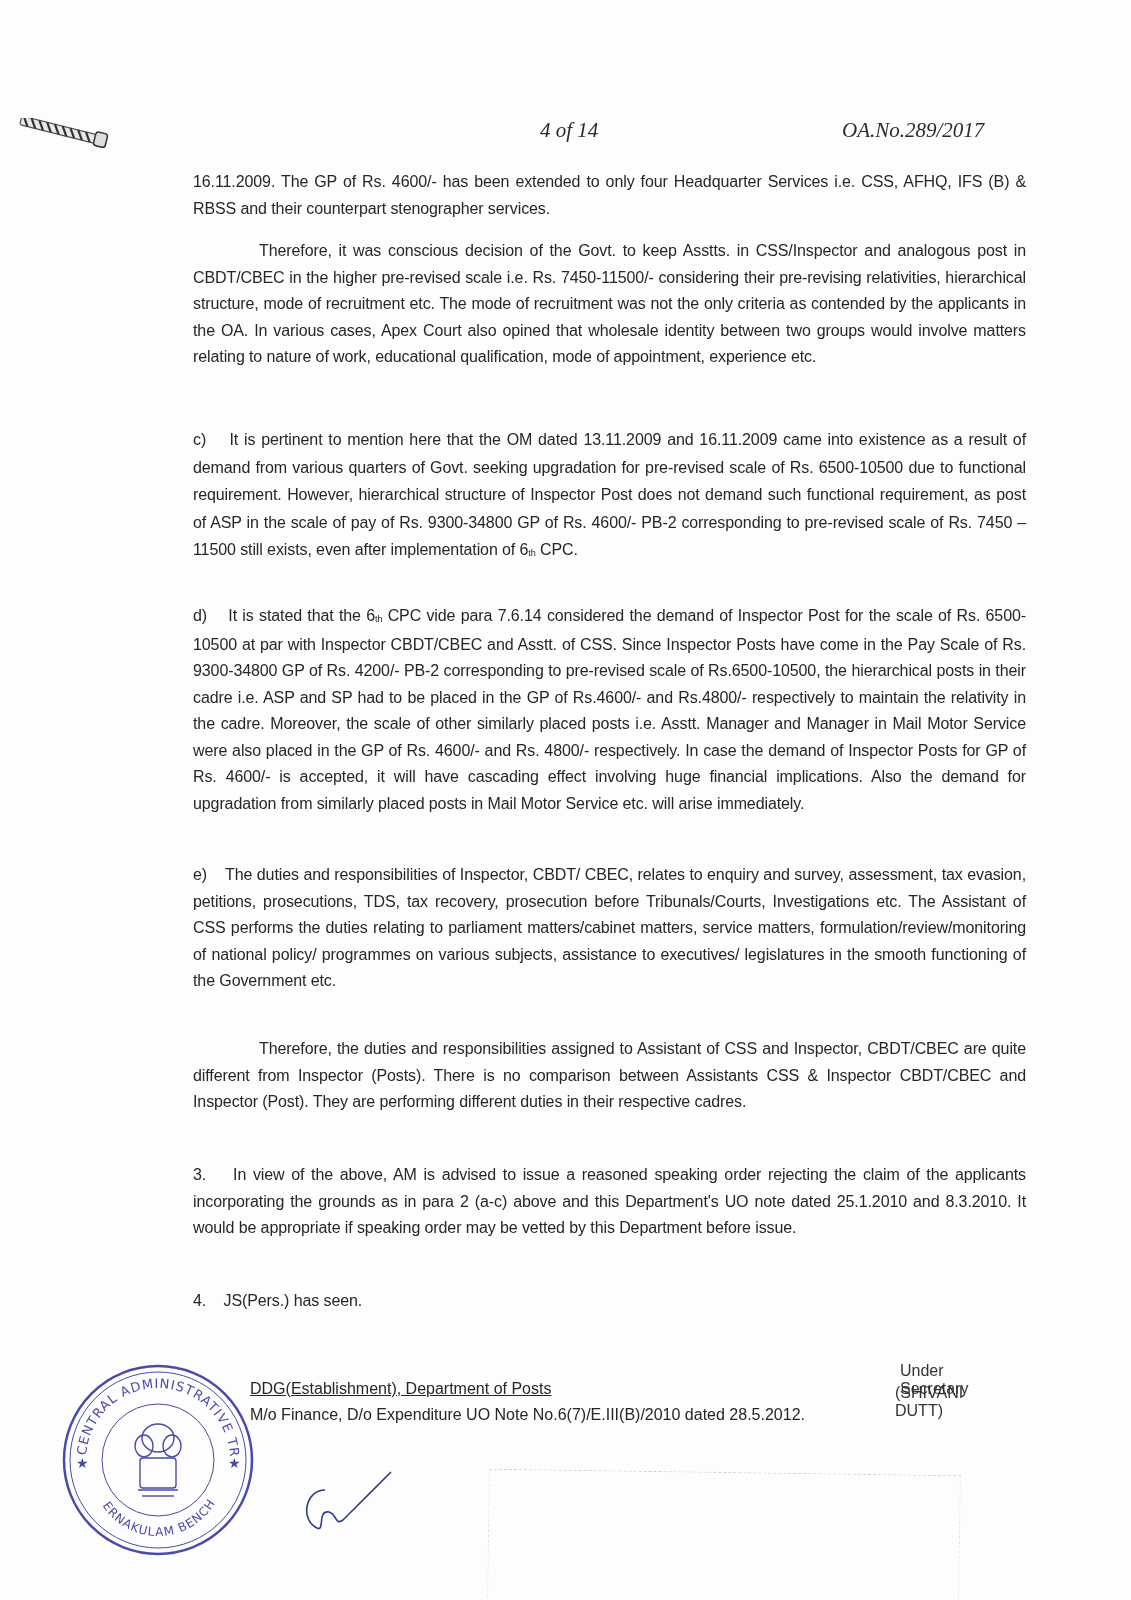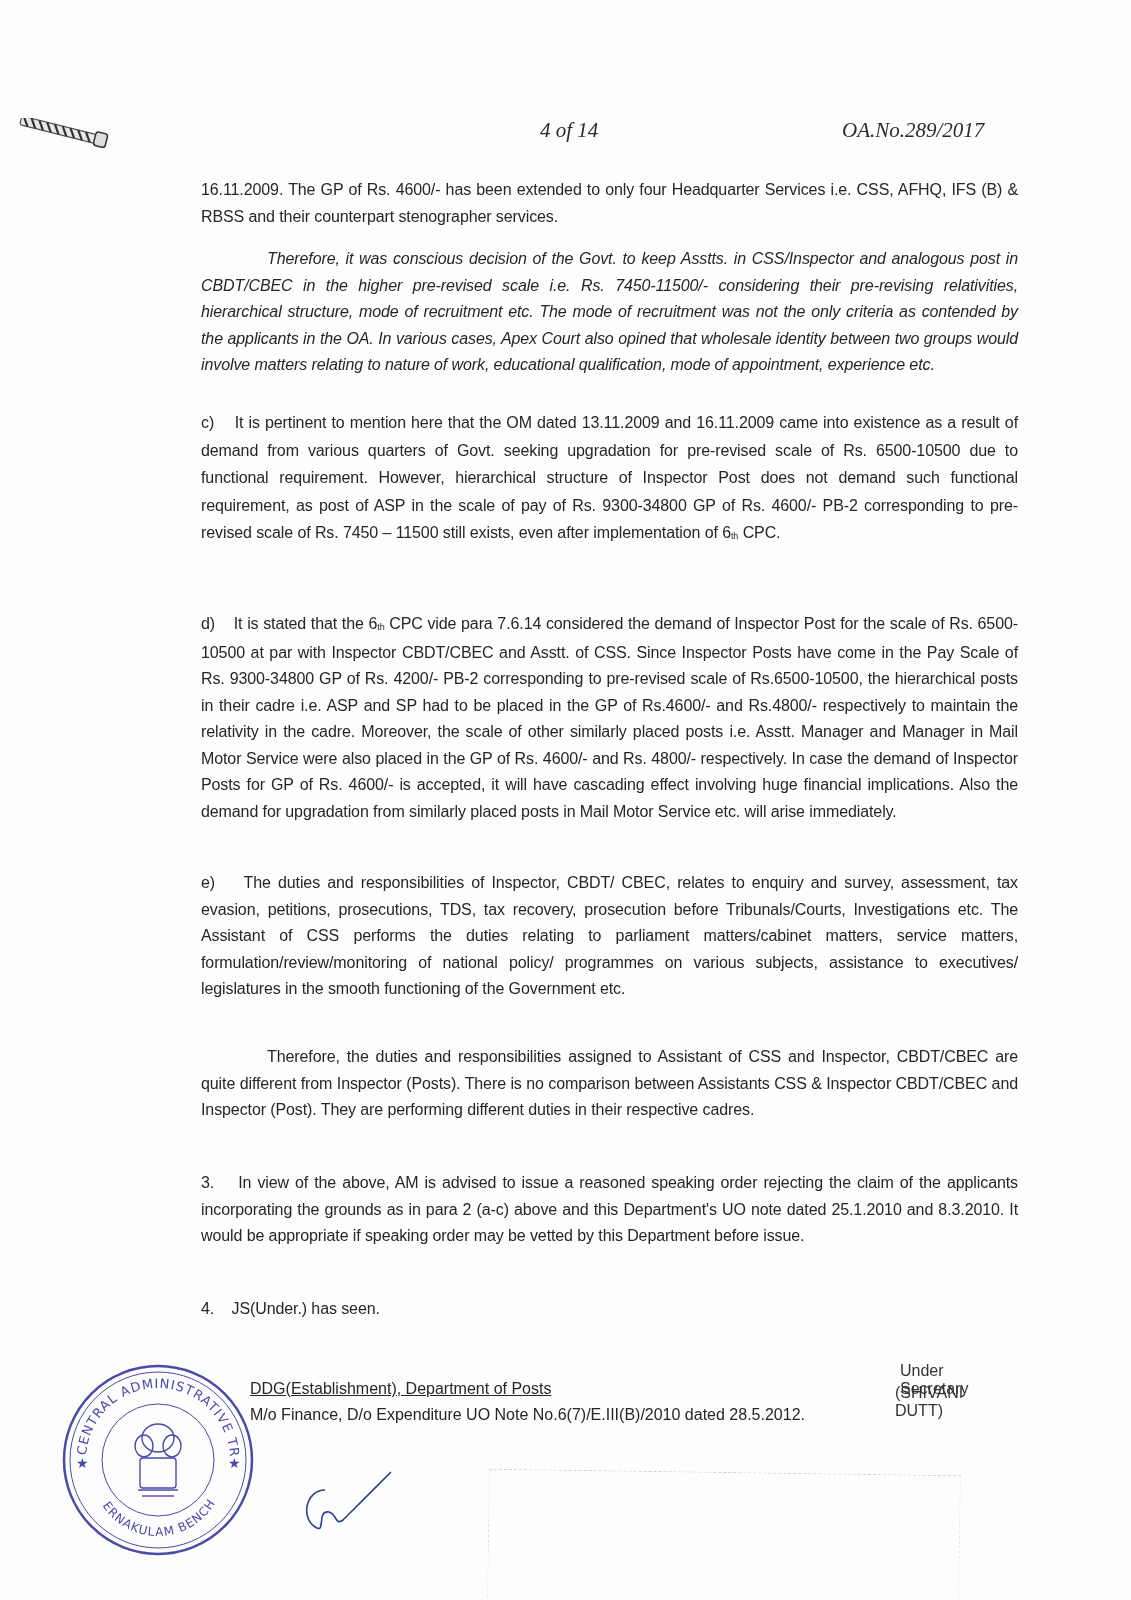--- a/index.html
+++ b/index.html
@@ -15,21 +15,21 @@
   .header-case {
     position:absolute; top:118px; left:842px;
     font-family:"Liberation Serif", serif; font-style:italic; font-size:21px; color:#2a2a2a;
   }
   .staple { position:absolute; left:14px; top:118px; }
   .body-text {
     position:absolute; left:188px; width:843px;
     font-size:16px; line-height:26.5px; color:#262626;
     text-align:justify; letter-spacing:-0.1px;
   }
-  .body-text p { margin:13px; }
+  .body-text p { margin:5px; }
   .indent { text-indent:66px; }
   .sig-name, .sig-title {
     position:absolute; font-size:16px; color:#333;
   }
   .cc { position:absolute; left:250px; font-size:16px; color:#262626; }
   .cc.u { text-decoration:underline; }
   .stamp { position:absolute; left:58px; top:1360px; }
   .signature { position:absolute; left:295px; top:1470px; }
   .faint-box {
     position:absolute; left:488px; top:1472px; width:470px; height:128px;
@@ -51,46 +51,46 @@
     </g>
   </svg>
 
   <div class="header-num">4 of 14</div>
   <div class="header-case">OA.No.289/2017</div>
 
   <div class="body-text" style="top:164px;">
     <p>16.11.2009.  The GP of Rs. 4600/- has been extended to only four  Headquarter Services i.e. CSS, AFHQ, IFS (B) &amp; RBSS and their counterpart stenographer services.</p>
   </div>
 
-  <div class="body-text" style="top:233px;font-style:italic;">
+  <div class="body-text" style="top:233px;">
     <p class="indent">Therefore, it was conscious decision of the Govt. to keep Asstts. in CSS/Inspector and analogous post in CBDT/CBEC in the higher pre-revised scale i.e. Rs. 7450-11500/- considering their pre-revising relativities, hierarchical structure, mode of recruitment etc.  The mode  of recruitment was not  the only criteria as contended by the applicants in the OA.  In various cases, Apex Court also opined that wholesale identity between two groups would involve matters relating to nature of work, educational qualification, mode of appointment, experience etc.</p>
   </div>
 
-  <div class="body-text" style="top:396px; line-height:27.5px;">
+  <div class="body-text" style="top:421px; line-height:27.5px;">
     <p><span>c)</span>&nbsp;&nbsp;&nbsp;&nbsp;<span>It is pertinent to mention here that the OM dated 13.11.2009 and 16.11.2009 came into existence as a result of demand from various quarters of Govt. seeking  upgradation for pre-revised scale of Rs. 6500-10500 due to functional requirement.  However, hierarchical structure of Inspector Post does not demand such functional requirement, as post of ASP in the scale of pay of Rs. 9300-34800 GP of Rs. 4600/-  PB-2 corresponding to pre-revised scale of Rs. 7450 – 11500 still exists, even after implementation of 6</span><sub class="th">th</sub><span> CPC.</span></p>
   </div>
 
   <div class="body-text" style="top:598px;">
     <p><span>d)</span>&nbsp;&nbsp;&nbsp;&nbsp;<span>It is stated  that the 6</span><sub class="th">th</sub><span> CPC  vide para 7.6.14 considered the demand of Inspector Post for the scale of Rs. 6500-10500 at par with Inspector CBDT/CBEC and Asstt. of CSS.  Since  Inspector Posts have come in the Pay Scale of Rs. 9300-34800 GP of Rs. 4200/- PB-2 corresponding to  pre-revised scale of  Rs.6500-10500, the hierarchical posts  in their cadre  i.e. ASP and SP had to be placed in the GP of Rs.4600/- and Rs.4800/-  respectively to maintain the relativity in the cadre.  Moreover, the scale of other similarly placed posts i.e. Asstt. Manager and Manager in Mail Motor Service were also placed in the GP of Rs. 4600/- and Rs. 4800/- respectively.  In case  the demand of Inspector  Posts for  GP of Rs. 4600/- is accepted, it will  have cascading effect involving huge financial implications.  Also the demand  for upgradation from similarly placed posts in Mail Motor Service etc. will arise immediately.</span></p>
   </div>
 
   <div class="body-text" style="top:857px;">
     <p><span>e)</span>&nbsp;&nbsp;&nbsp;&nbsp;<span>The duties and responsibilities of Inspector, CBDT/ CBEC, relates to enquiry and survey, assessment, tax evasion, petitions, prosecutions, TDS, tax recovery, prosecution before Tribunals/Courts, Investigations etc.  The Assistant of CSS performs the duties relating to parliament matters/cabinet matters, service matters, formulation/review/monitoring of national policy/ programmes on various subjects, assistance to executives/ legislatures in the smooth functioning of the Government etc.</span></p>
   </div>
 
   <div class="body-text" style="top:1031px;">
     <p class="indent">Therefore, the duties and responsibilities assigned to Assistant of CSS and Inspector, CBDT/CBEC are quite different from Inspector (Posts).  There is no comparison between Assistants CSS &amp; Inspector CBDT/CBEC and Inspector (Post).  They are performing different duties in their respective cadres.</p>
   </div>
 
   <div class="body-text" style="top:1157px;">
     <p><span>3.</span>&nbsp;&nbsp;&nbsp;&nbsp;<span>In view of the above, AM is advised to issue a reasoned speaking order rejecting the claim of the applicants incorporating the grounds as in para 2 (a-c) above and this Department's UO note dated 25.1.2010 and 8.3.2010.  It would be appropriate if speaking order may be vetted by this Department before issue.</span></p>
   </div>
 
   <div class="body-text" style="top:1283px;">
-    <p><span>4.</span>&nbsp;&nbsp;&nbsp;&nbsp;<span>JS(Under.) has seen.</span></p>
+    <p><span>4.</span>&nbsp;&nbsp;&nbsp;&nbsp;<span>JS(Pers.) has seen.</span></p>
   </div>
 
   <div class="sig-name" style="top:1336px; left:895px;margin-top:48px;">(SHIVANI DUTT)</div>
   <div class="sig-title" style="top:1362px; left:900px;">Under Secretary</div>
 
   <div class="cc u" style="top:1380px;">DDG(Establishment), Department of Posts</div>
   <div class="cc" style="top:1406px;">M/o Finance, D/o Expenditure UO Note No.6(7)/E.III(B)/2010 dated 28.5.2012.</div>
 
   <svg class="stamp" width="200" height="200" viewBox="0 0 200 200">
     <defs>

